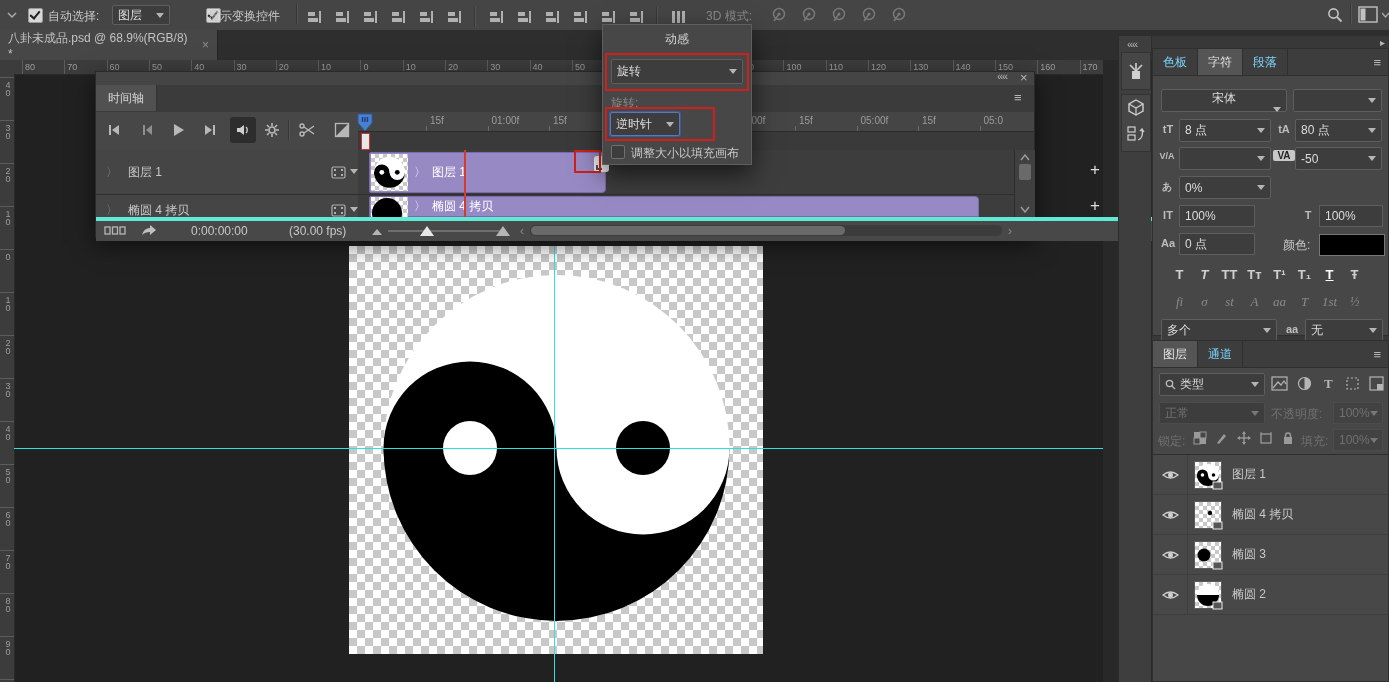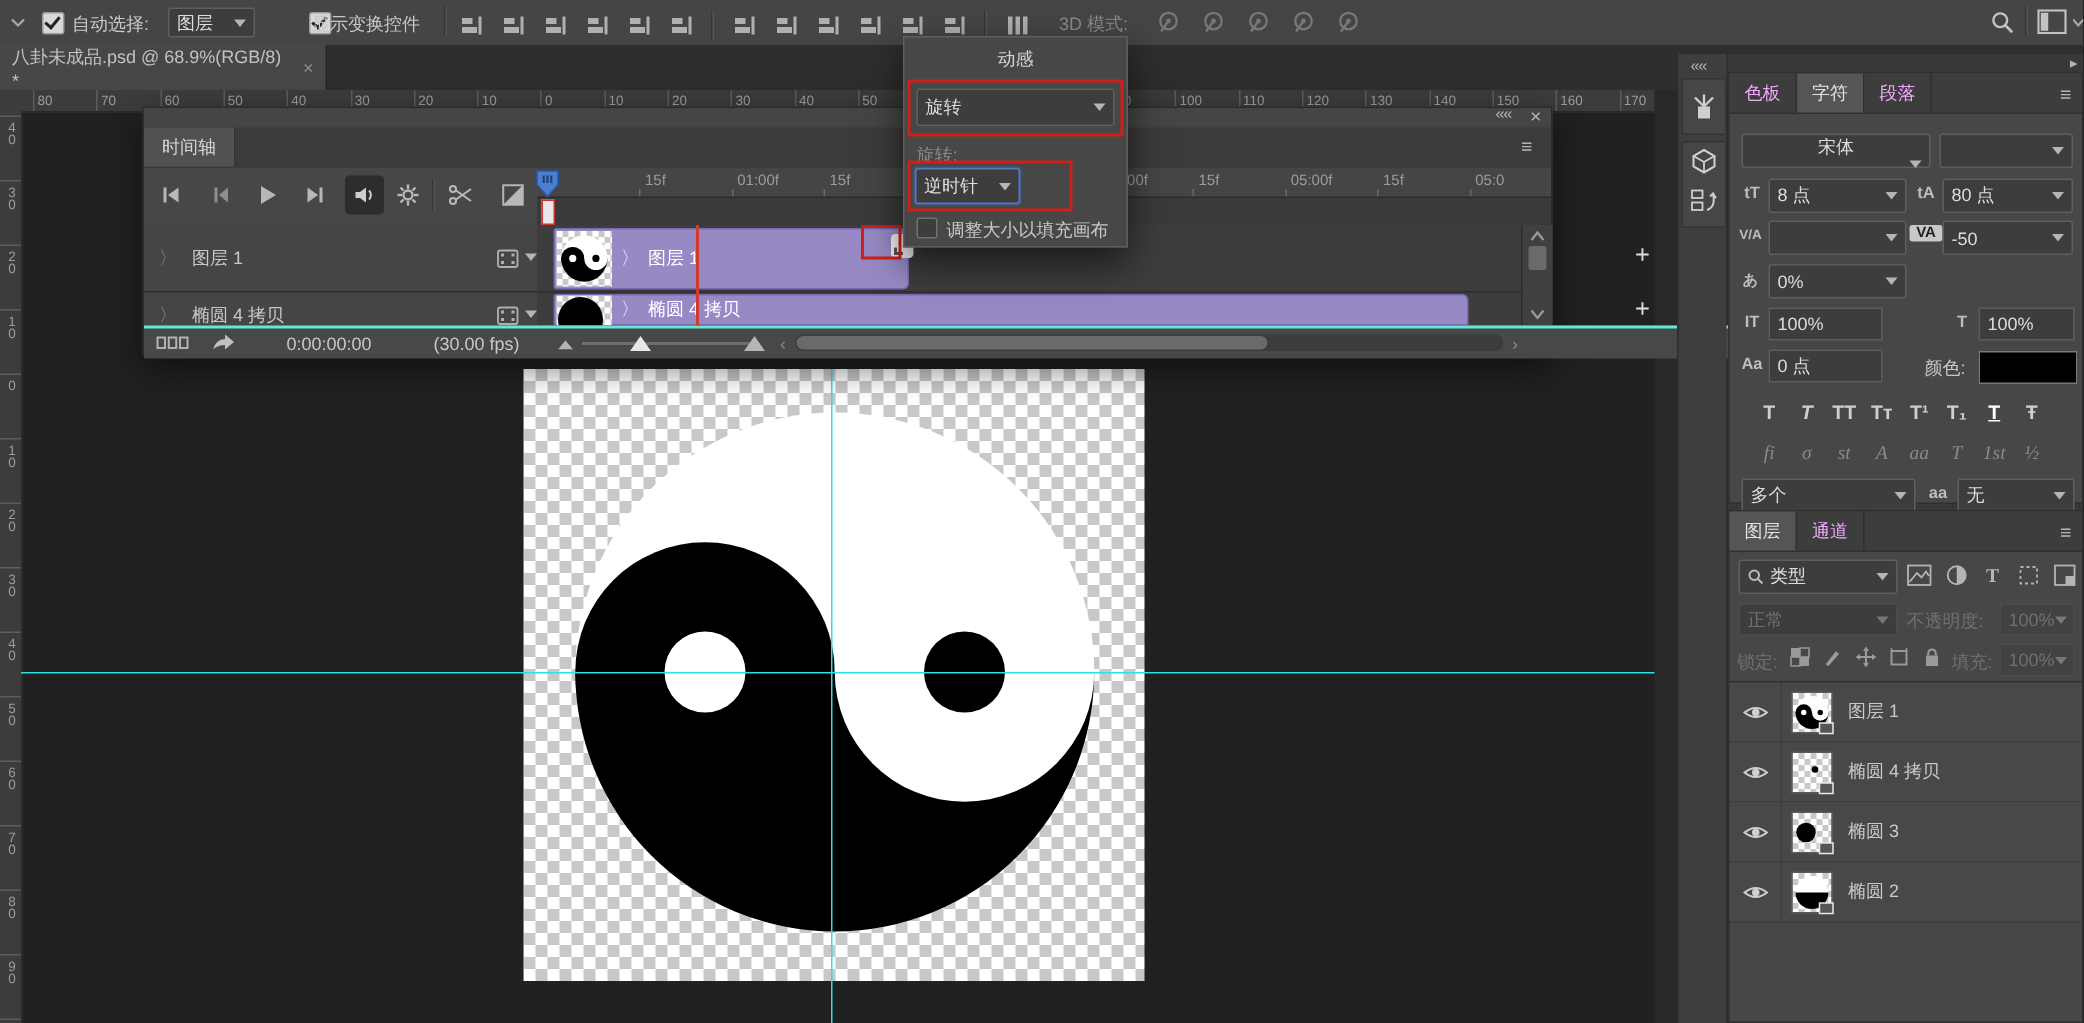--- a/index.html
+++ b/index.html
@@ -30,21 +30,21 @@
   .tlpanel{left:95px;top:71px;width:940px;height:166px;background:#444;border:1px solid #2a2a2a;box-shadow:0 8px 22px rgba(0,0,0,.55);box-sizing:border-box;}
   .tltab{background:#515151;color:#d5d5d5;height:27px;display:flex;align-items:center;padding:0 12px;border-right:1px solid #333;}
   .clip{background:#978ac4;border:1px solid #7a6bb0;border-radius:2px 4px 4px 2px;box-sizing:border-box;display:flex;align-items:center;color:#fff;}
   .redbox{border:2px solid #cf201a;box-sizing:border-box;background:transparent;}
   
   .popup{left:602px;top:24px;width:150px;height:141px;background:#474747;border:1px solid #5e5e5e;box-shadow:0 10px 24px rgba(0,0,0,.6);box-sizing:border-box;z-index:40;}
   
   .dockstrip{left:1118px;top:36px;width:32px;height:646px;background:#3e3e3e;border-left:1px solid #2c2c2c;}
   .panelcol{left:1152px;top:36px;width:237px;height:646px;background:#383838;}
   .pgroup{background:#474747;border:1px solid #2f2f2f;box-sizing:border-box;}
-  .ptab{height:26px;display:flex;align-items:center;padding:0 10px;color:#f0abfc;background:#3d3d3d;border-right:1px solid #2f2f2f;box-sizing:border-box;}
+  .ptab{height:26px;display:flex;align-items:center;padding:0 10px;color:#7dd3fc;background:#3d3d3d;border-right:1px solid #2f2f2f;box-sizing:border-box;}
   .ptab.active{background:#555;color:#e3e3e3;}
   .mut{color:#8a8a8a;}
   .dis{color:#707070;}
   .fld.dis{color:#707070;border-color:#4c4c4c;background:#424242;}
   .glyph{color:#bdbdbd;font-size:11px;font-weight:bold;display:inline-block;text-align:center;}
   .stybtn{width:25px;text-align:center;color:#cfcfcf;font-weight:bold;font-size:13px;}
   .stybtn:nth-child(2){font-style:italic;}
   .stybtn:nth-child(7){text-decoration:underline;color:#fff;}
   .otfbtn{width:25px;text-align:center;color:#8a8a8a;font-size:13px;font-family:"Liberation Serif",serif;font-style:italic;}
   .lrow{height:39px;border-bottom:1px solid #3e3e3e;display:flex;align-items:center;background:#484848;}
@@ -513,21 +513,21 @@
     <svg class="abs" style="left:261px;top:41px;z-index:6;" width="16" height="19">
       <path d="M1 1 H15 V10 L8 18 L1 10 Z" fill="#4a80cf" stroke="#2a5a9f"></path>
       <g stroke="#1d3f75" stroke-width="1.4">
           <line x1="5.5" y1="4" x2="5.5" y2="9"></line>
           <line x1="8" y1="4" x2="8" y2="9"></line>
           <line x1="10.5" y1="4" x2="10.5" y2="9"></line>
         </g>
     </svg>
     <div class="abs" style="left:265px;top:61px;width:7px;height:15px;background:#e8e8e8;border:1px solid #c33;z-index:6;"></div>
 
-    <div class="abs" style="left:0;top:145px;width:1081px;height:20px;background:#484848;border-top:2px solid #5eead4;">
+    <div class="abs" style="left:0;top:145px;width:1081px;height:20px;background:#484848;border-top:4px solid #5eead4;">
       <span class="abs icbtn" style="left:8px;top:4px;">
           <svg width="22" height="11">
             <g fill="none" stroke="#b5b5b5" stroke-width="1.3">
               <rect x="1" y="2" width="5" height="7"></rect>
               <rect x="8.5" y="2" width="5" height="7"></rect>
               <rect x="16" y="2" width="5" height="7"></rect>
             </g>
           </svg>
         </span>
       <span class="abs icbtn" style="left:44px;top:2px;">

